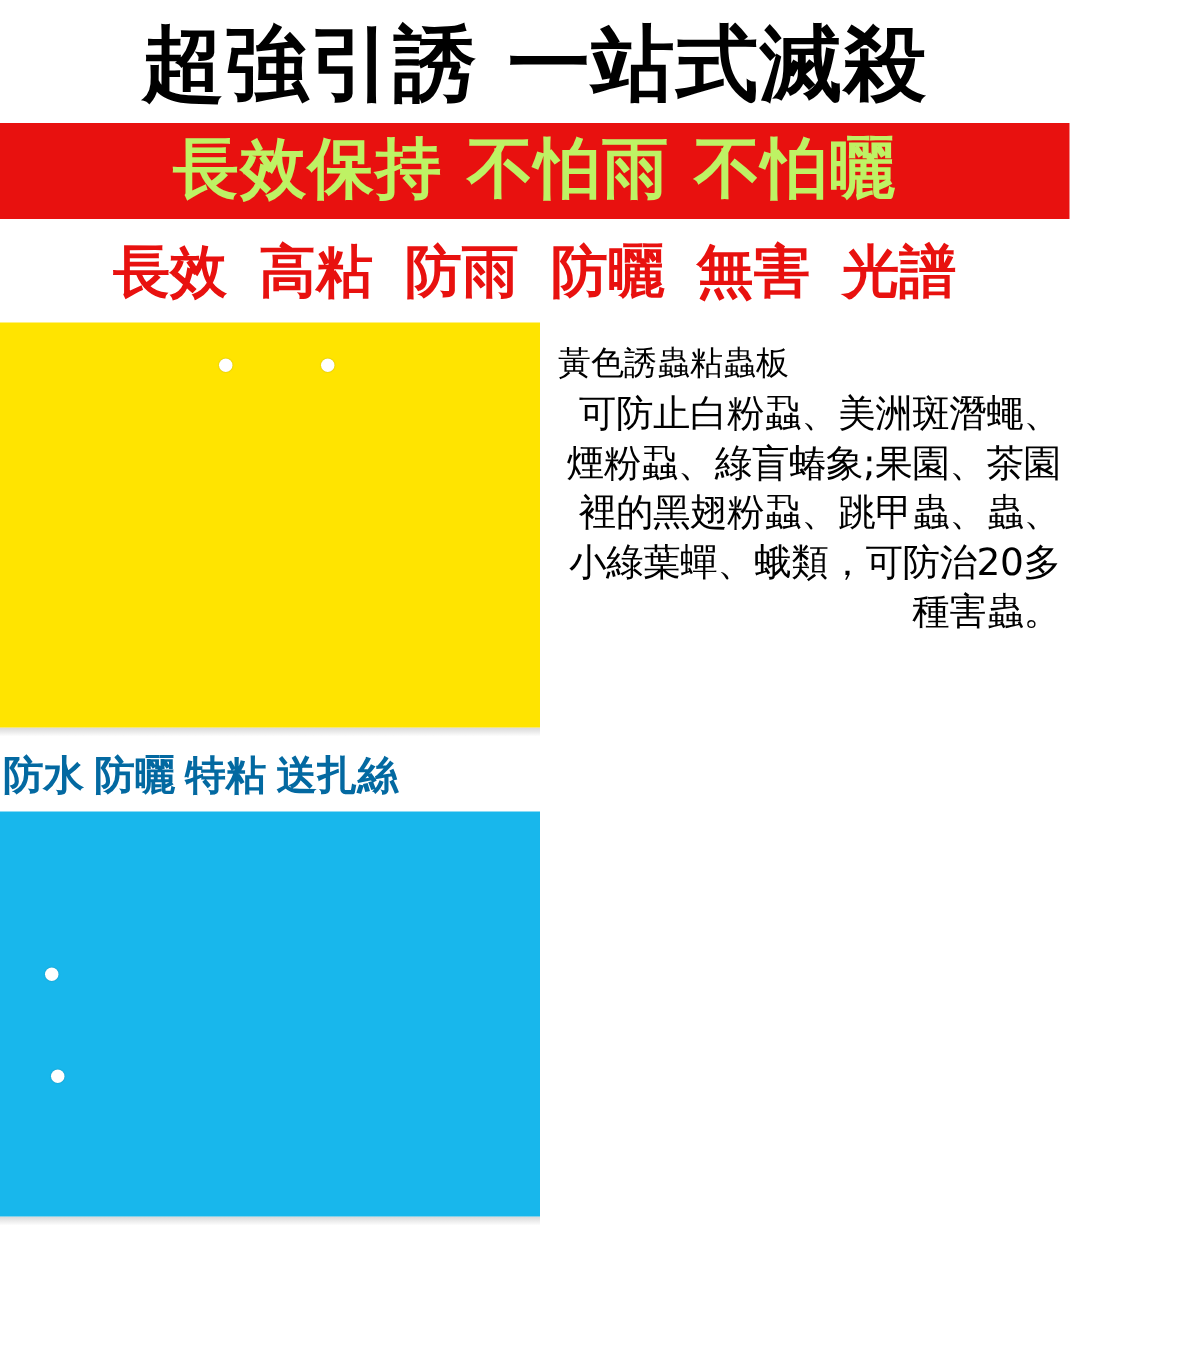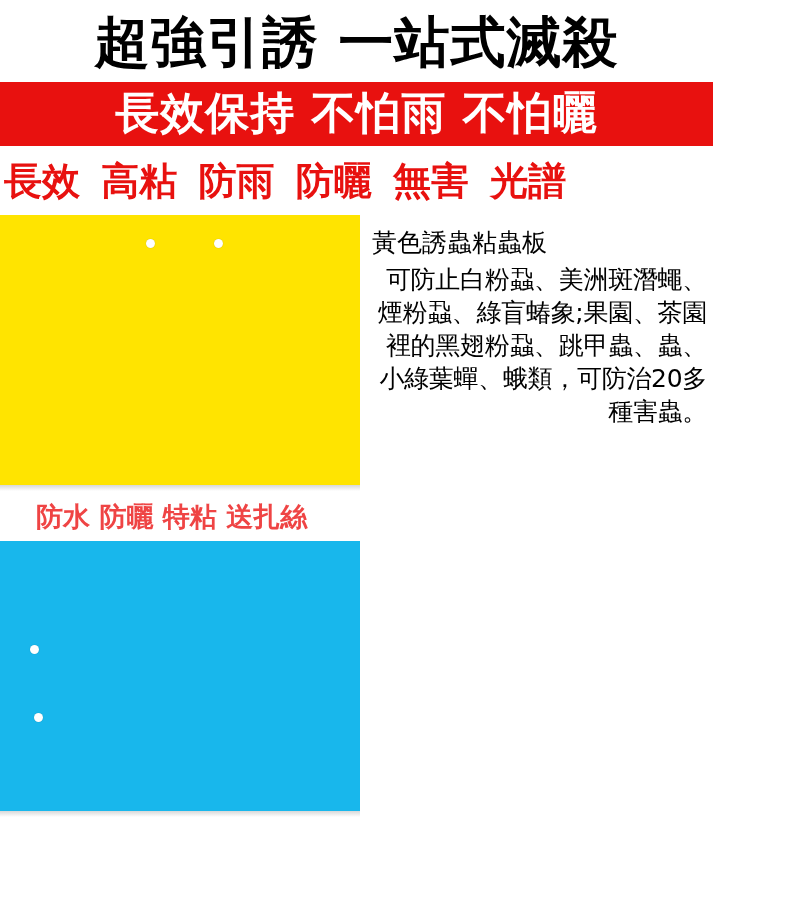--- a/index.html
+++ b/index.html
@@ -28,32 +28,33 @@
     color: #000000;
     letter-spacing: 1px;
     line-height: 1.05;
     padding: 14px 0 10px 0;
     white-space: nowrap;
   }
 
   
   .red-banner {
     background: #e8110f;
-    color: #ffffff;
+    color: #bef264;
     text-align: center;
     font-size: 44px;
     font-weight: bold;
     line-height: 1.15;
     padding: 6px 0 8px 0;
     letter-spacing: 1px;
     white-space: nowrap;
   }
 
   
   .keyword-row {
+    text-align: center;
     color: #e8110f;
     font-size: 38px;
     font-weight: bold;
     padding: 10px 0 8px 0;
     letter-spacing: 0px;
     white-space: nowrap;
   }
   .keyword-row .kw { margin: 0 4px; }
 
   
@@ -87,40 +88,40 @@
     width: 360px;
     height: 6px;
     background: linear-gradient(to bottom, #d8d8d8, #ffffff);
   }
   .desc {
     flex: 1 1 auto;
     padding: 14px 6px 0 12px;
     color: #000000;
   }
   .desc-title {
-    font-size: 25px;
+    font-size: 22px;
     font-weight: normal;
     line-height: 1.25;
     margin-bottom: 2px;
-    font-family: Liberation Mono, monospace;
   }
   .desc-body {
     font-size: 25px;
     line-height: 1.32;
     letter-spacing: -0.3px;
     text-align: right;
   }
 
   
   .subline {
-    color: #ef4444;
+    color: #0369a1;
     font-size: 27px;
     font-weight: bold;
-    padding: 8px 0 6px 36px;
+    padding: 8px 0 6px 2px;
     white-space: nowrap;
+    font-family: Liberation Serif, serif;
   }
   .mid-row {
     display: flex;
     align-items: flex-start;
   }
   .mid-left { width: 360px; flex: 0 0 360px; }
 </style>
 </head>
 <body>
 

